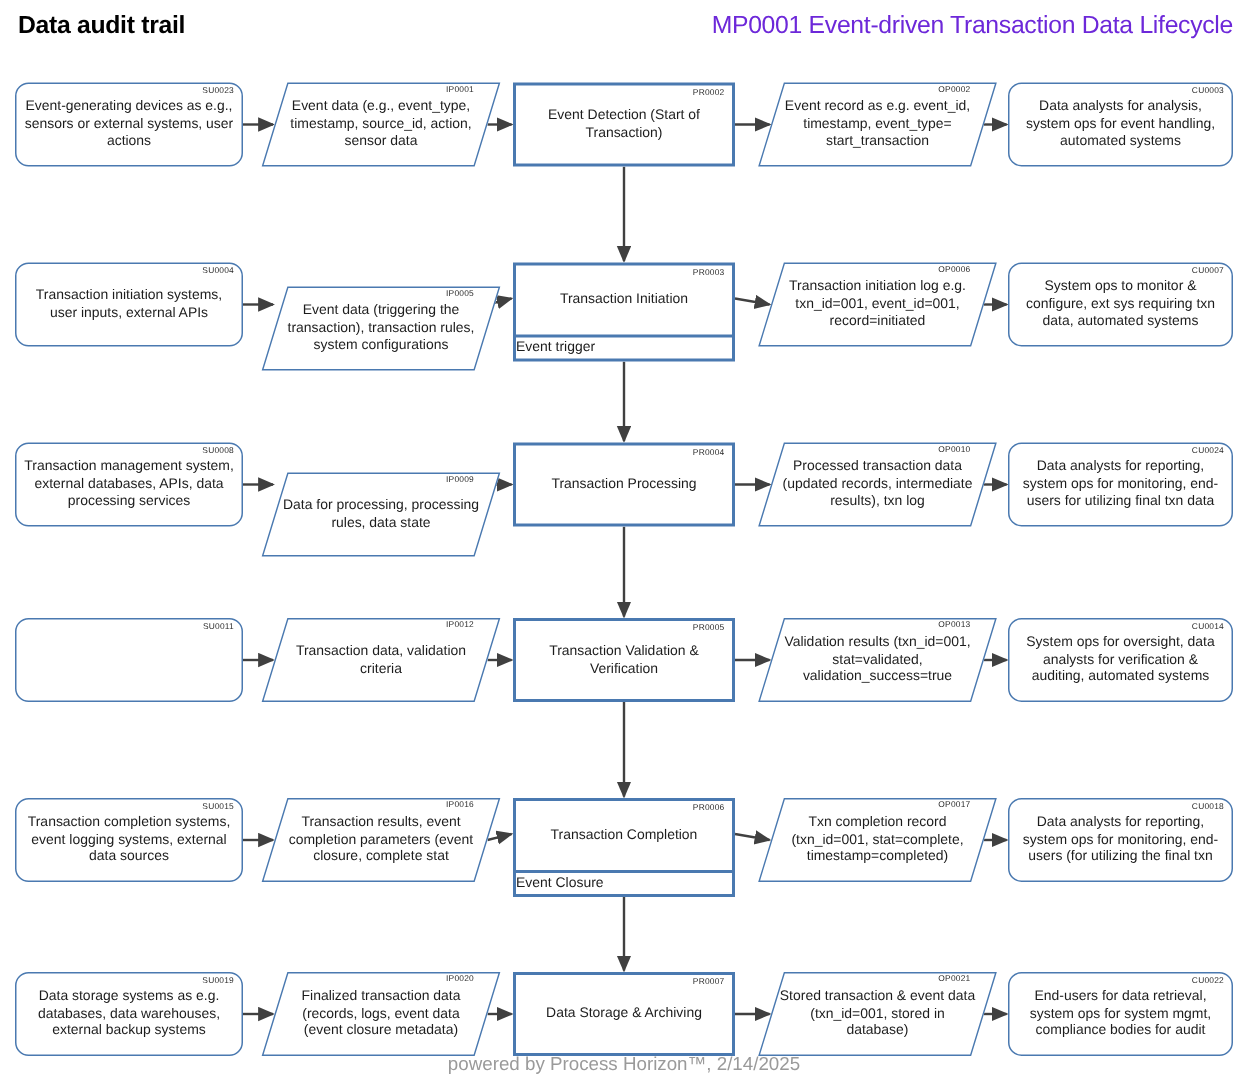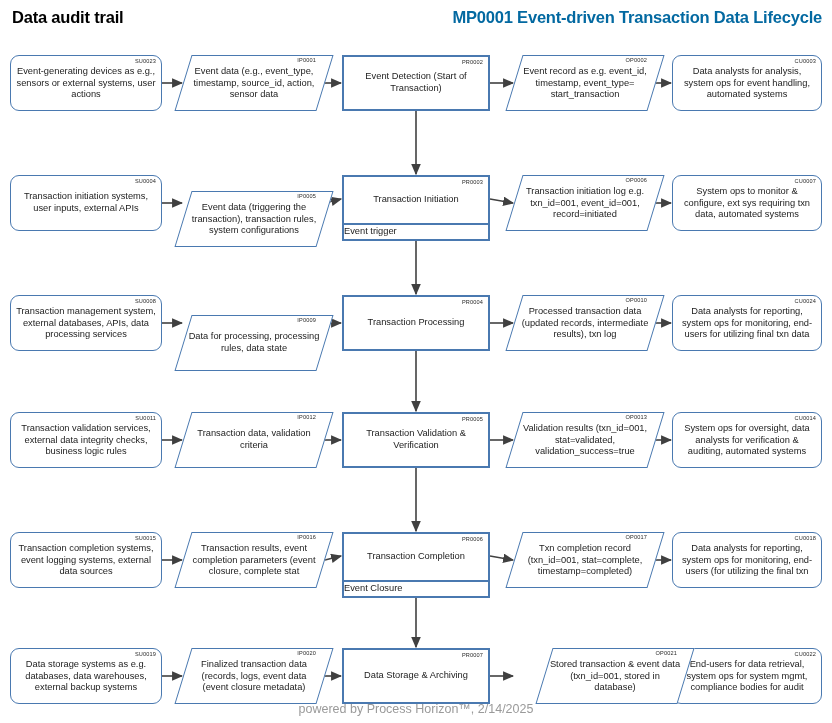--- a/index.html
+++ b/index.html
@@ -27,23 +27,23 @@
     left: 12px; top: 8px;
     font-size: 16.5px;
     font-weight: bold;
     letter-spacing: -0.2px;
     color: #000000;
   }
   #process-title {
     position: absolute;
     right: 10px; top: 8px;
     font-size: 16.5px;
-    font-weight: bold;
+    font-weight: normal;
     letter-spacing: -0.2px;
-    color: #0369a1;
+    color: #6d28d9;
     text-align: right;
     white-space: nowrap;
   }
 
   
   #canvas {
     position: absolute;
     left: 0; top: 0;
     width: 832px; height: 723px;
   }
@@ -279,21 +279,20 @@
       <div class="skewcontent">
         <div class="body-text vcenter">Processed transaction data (updated records, intermediate results), txn log</div>
         <div class="id-tag">OP0010</div>
       </div>
     </div>
     <div class="node process" style="left: 342px; top: 295px; width: 148px; height: 56px;">
       <div class="body-text vcenter">Transaction Processing</div>
       <div class="id-tag">PR0004</div>
     </div>
     <div class="node rounded" style="left: 10px; top: 412px; width: 152px; height: 56px;">
-      <div class="body-text vcenter">Transaction validation services, external data integrity checks, business logic rules</div>
       <div class="id-tag">SU0011</div>
     </div>
     <div class="node rounded" style="left: 672px; top: 412px; width: 150px; height: 56px;">
       <div class="body-text vcenter">System ops for oversight, data analysts for verification &amp; auditing, automated systems</div>
       <div class="id-tag">CU0014</div>
     </div>
     <div class="skewbox" style="left: 183px; top: 412px; width: 142px; height: 56px;">
       <div class="skewshape"></div>
       <div class="skewcontent">
         <div class="body-text vcenter">Transaction data, validation criteria</div>
@@ -350,21 +349,21 @@
       <div class="body-text vcenter">End-users for data retrieval, system ops for system mgmt, compliance bodies for audit</div>
       <div class="id-tag">CU0022</div>
     </div>
     <div class="skewbox" style="left: 183px; top: 648px; width: 142px; height: 56px;">
       <div class="skewshape"></div>
       <div class="skewcontent">
         <div class="body-text vcenter">Finalized transaction data (records, logs, event data (event closure metadata)</div>
         <div class="id-tag">IP0020</div>
       </div>
     </div>
-    <div class="skewbox" style="left: 544px; top: 648px; width: 142px; height: 56px;">
+    <div class="skewbox" style="left: 514px; top: 648px; width: 142px; height: 56px;">
       <div class="skewshape"></div>
       <div class="skewcontent">
         <div class="body-text vcenter">Stored transaction &amp; event data (txn_id=001, stored in database)</div>
         <div class="id-tag">OP0021</div>
       </div>
     </div>
     <div class="node process" style="left: 342px; top: 648px; width: 148px; height: 56px;">
       <div class="body-text vcenter">Data Storage &amp; Archiving</div>
       <div class="id-tag">PR0007</div>
     </div>

